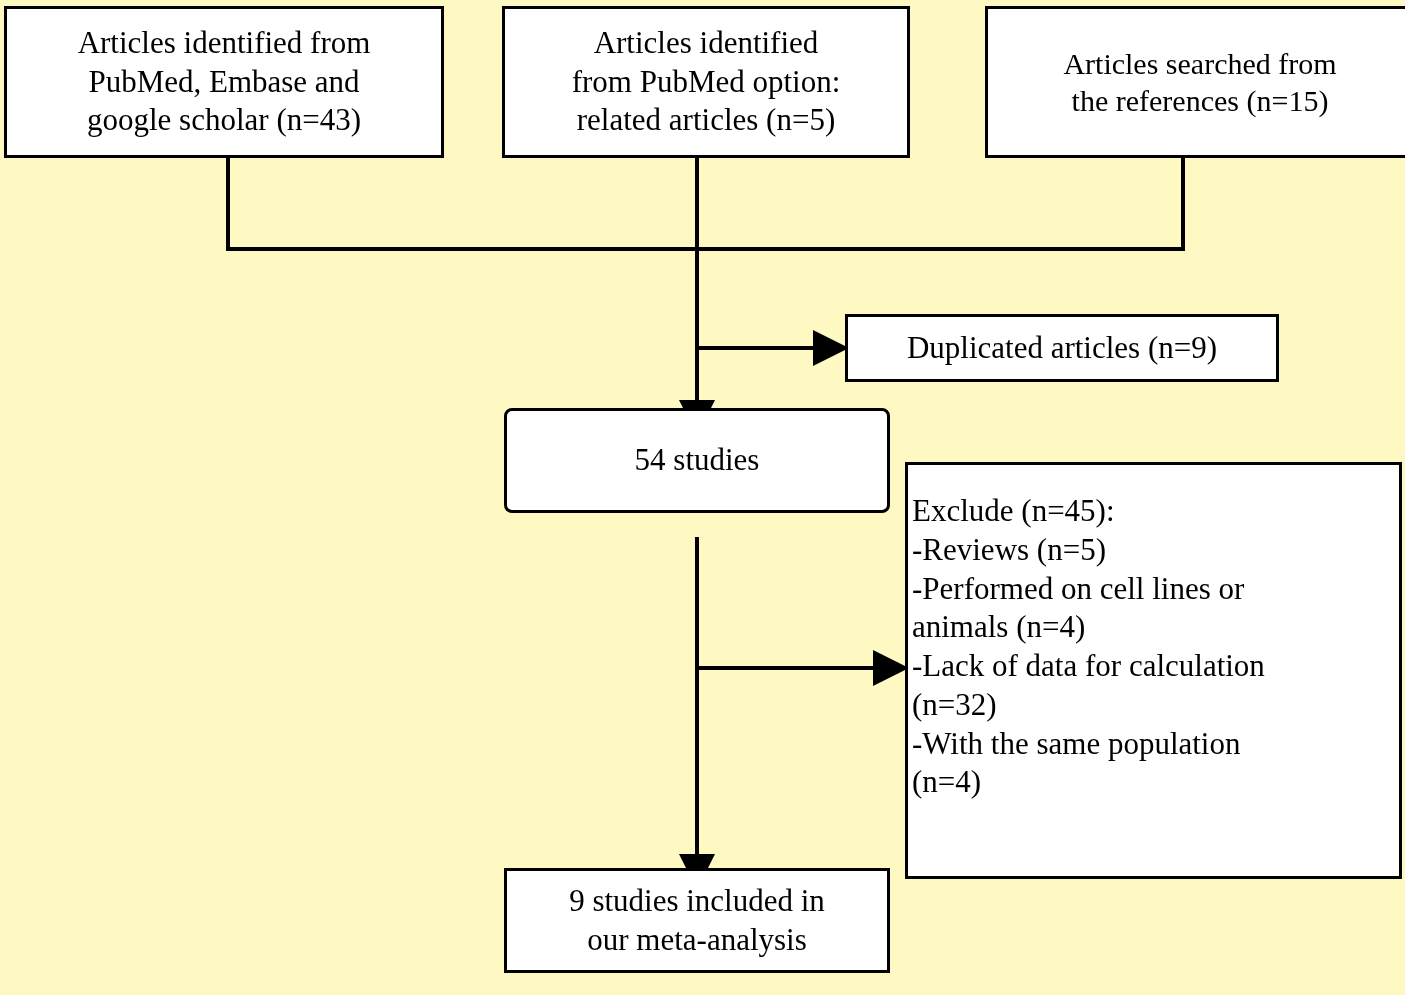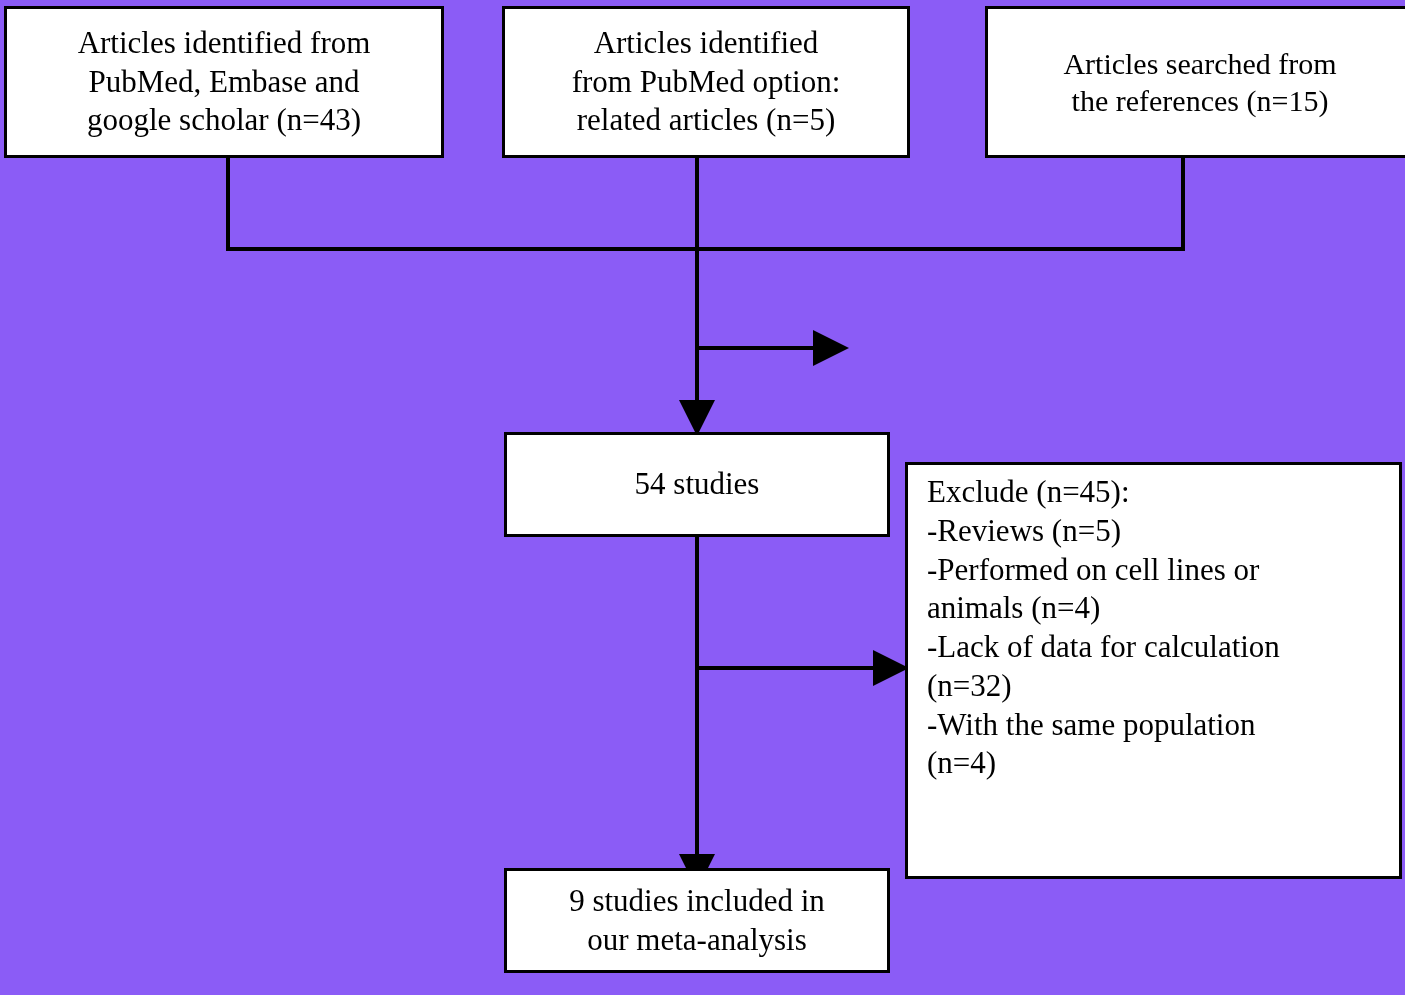--- a/index.html
+++ b/index.html
@@ -4,21 +4,21 @@
 <style>
   html, body {
     margin: 0;
     padding: 0;
     background: #ffffff;
   }
   #canvas {
     position: relative;
     width: 1405px;
     height: 995px;
-    background: #8b5cf6;
+    background: #fef9c3;
     font-family: "Liberation Serif", serif;
     color: #000000;
     overflow: hidden;
   }
   .box {
     position: absolute;
     box-sizing: border-box;
     border: 3px solid #000000;
     background: #ffffff;
     display: flex;
@@ -31,21 +31,22 @@
     display: block;
     white-space: pre-line;
     padding: 0 6px;
   }
   .box.left-align {
     align-items: flex-start;
     justify-content: flex-start;
     text-align: left;
   }
   .box.left-align .txt {
-    padding: 8px 19px;
+    padding: 8px 4px;
+    margin-top: 19px;
   }
   svg.lines {
     position: absolute;
     left: 0;
     top: 0;
     width: 1405px;
     height: 995px;
     pointer-events: none;
   }
 </style>
@@ -85,22 +86,25 @@
     <span class="txt">Articles identified
 from PubMed option:
 related articles (n=5)</span>
   </div>
 
   <div class="box" style="left:985px; top:6px; width:430px; height:152px; font-size:30px;">
     <span class="txt">Articles searched from
 the references (n=15)</span>
   </div>
 
+  <div class="box" style="left:845px; top:314px; width:434px; height:68px; font-size:31px;">
+    <span class="txt">Duplicated articles (n=9)</span>
+  </div>
 
-  <div class="box" style="left:504px; top:432px; width:386px; height:105px; font-size:31px;">
+  <div class="box" style="left:504px; top:408px; width:386px; height:105px; font-size:31px;border-radius:8px;">
     <span class="txt">54 studies</span>
   </div>
 
   <div class="box left-align" style="left:905px; top:462px; width:497px; height:417px; font-size:31px;">
     <span class="txt">Exclude (n=45):
 -Reviews (n=5)
 -Performed on cell lines or
 animals (n=4)
 -Lack of data for calculation
 (n=32)

